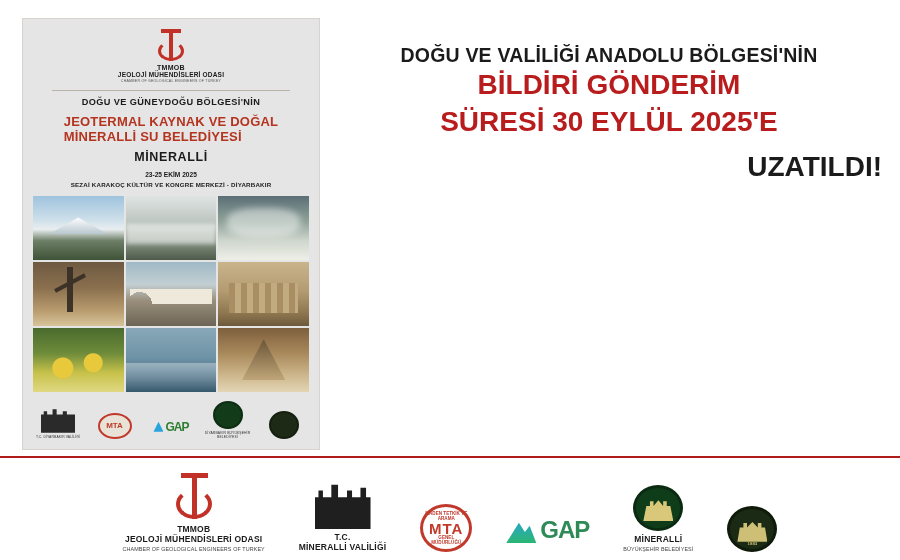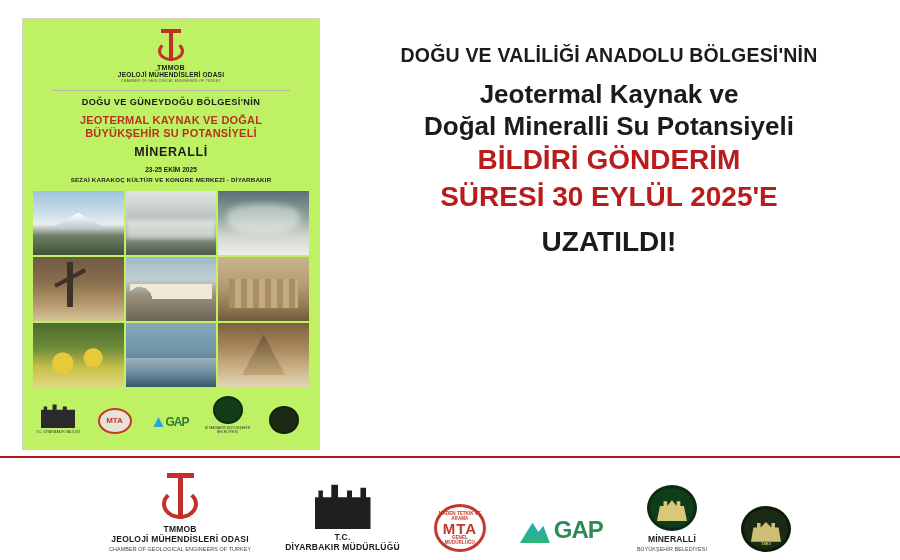--- a/index.html
+++ b/index.html
@@ -13,21 +13,21 @@
     position: relative;
     width: 900px; height: 560px;
     background: #ffffff;
   }
 
   
   .poster {
     position: absolute;
     left: 22px; top: 18px;
     width: 298px; height: 432px;
-    background: #bef264;
+    background: #e5e5e5;
     border: 1px solid #d8d4cc;
     padding: 8px 10px 6px 10px;
     display: flex;
     flex-direction: column;
     align-items: center;
   }
   .poster-logo {
     display: flex; flex-direction: column; align-items: center;
     margin-top: 2px;
   }
@@ -56,22 +56,22 @@
 
   .poster-rule {
     width: 86%; height: 1px; background: #b9b3a8; margin: 7px 0 6px 0;
   }
   .poster-pre {
     font-size: 9.2px; font-weight: bold; color: #1b1b1b; letter-spacing: .4px;
     text-align: center;
   }
   .poster-title {
     margin-top: 7px;
-    font-size: 11px; line-height: 1.18; font-weight: bold;
-    color: #b5341f; text-align: center; letter-spacing: .2px;
+    font-size: 13px; line-height: 1.18; font-weight: bold;
+    color: #b5341f; letter-spacing: .2px;
   }
   .poster-sub {
     margin-top: 5px;
     font-size: 12.5px; font-weight: bold; color: #1b1b1b; letter-spacing: .6px;
   }
   .poster-date {
     margin-top: 7px; font-size: 6.6px; font-weight: bold; color: #1b1b1b;
   }
   .poster-venue {
     margin-top: 3px; font-size: 6.2px; font-weight: bold; color: #1b1b1b; letter-spacing: .2px;
@@ -159,21 +159,21 @@
   .r-l3 {
     margin-top: 12px;
     font-size: 28px; font-weight: bold; color: #1b1b1b;
   }
   .r-l4 {
     margin-top: 0;
     font-size: 28px; font-weight: bold; color: #b91c1c; line-height: 1.32;
   }
   .r-l5 {
     margin-top: 10px;
-    font-size: 28px; font-weight: bold; color: #1b1b1b;
+    font-size: 28px; font-weight: bold; color: #1b1b1b; text-align: right;
   }
 
   
   .bottom {
     position: absolute;
     left: 0; bottom: 0;
     width: 900px; height: 104px;
     border-top: 2px solid #b01c1c;
     background: #ffffff;
     display: flex; align-items: center; justify-content: center;
@@ -249,21 +249,21 @@
       <div class="poster-logo-l2">JEOLOJİ MÜHENDİSLERİ ODASI</div>
       <div class="poster-logo-l3">CHAMBER OF GEOLOGICAL ENGINEERS OF TURKEY</div>
     </div>
 
     <div class="poster-rule"></div>
 
     <div class="poster-pre">DOĞU VE GÜNEYDOĞU BÖLGESİ'NİN</div>
 
     <div class="poster-title">
       <div>JEOTERMAL KAYNAK VE DOĞAL</div>
-      <div>BÜYÜKŞEHİR SU POTANSİYELİ</div>
+      <div>MİNERALLİ SU BELEDİYESİ</div>
     </div>
 
     <div class="poster-sub">MİNERALLİ</div>
     <div class="poster-date">23-25 EKİM 2025</div>
     <div class="poster-venue">SEZAİ KARAKOÇ KÜLTÜR VE KONGRE MERKEZİ - DİYARBAKIR</div>
 
     <div class="mosaic">
       <div class="tile t1"></div>
       <div class="tile t2"></div>
       <div class="tile t3"></div>
@@ -294,24 +294,20 @@
         <div class="psp-cap">DİYARBAKIR BÜYÜKŞEHİR BELEDİYESİ</div>
       </div>
       <div class="psp">
         <div class="mini-tso"></div>
       </div>
     </div>
   </div>
 
   <div class="right">
     <div class="r-pre">DOĞU VE VALİLİĞİ ANADOLU BÖLGESİ'NİN</div>
-    <div class="r-l2">
-      <div>Jeotermal Kaynak ve</div>
-      <div>Doğal Mineralli Su Potansiyeli</div>
-    </div>
     <div class="r-l4">
       <div>BİLDİRİ GÖNDERİM</div>
       <div>SÜRESİ 30 EYLÜL 2025'E</div>
     </div>
     <div class="r-l5">UZATILDI!</div>
   </div>
 
   <div class="bottom">
 
     <div class="sp">
@@ -328,21 +324,21 @@
     </div>
 
     <div class="sp">
       <div class="sp-mark">
         <div class="b-castle">
           <div class="pole"></div>
             <div class="flag"></div>
         </div>
       </div>
       <div class="sp-cap1">T.C.</div>
-      <div class="sp-cap2">DİYARBAKIR MÜDÜRLÜĞÜ</div>
+      <div class="sp-cap2">MİNERALLİ VALİLİĞİ</div>
     </div>
 
     <div class="sp">
       <div class="sp-mark">
         <div class="b-mta">
           <div class="arc">MADEN TETKİK VE ARAMA</div>
           <div class="txt">MTA</div>
           <div class="arc2">GENEL MÜDÜRLÜĞÜ</div>
         </div>
       </div>

